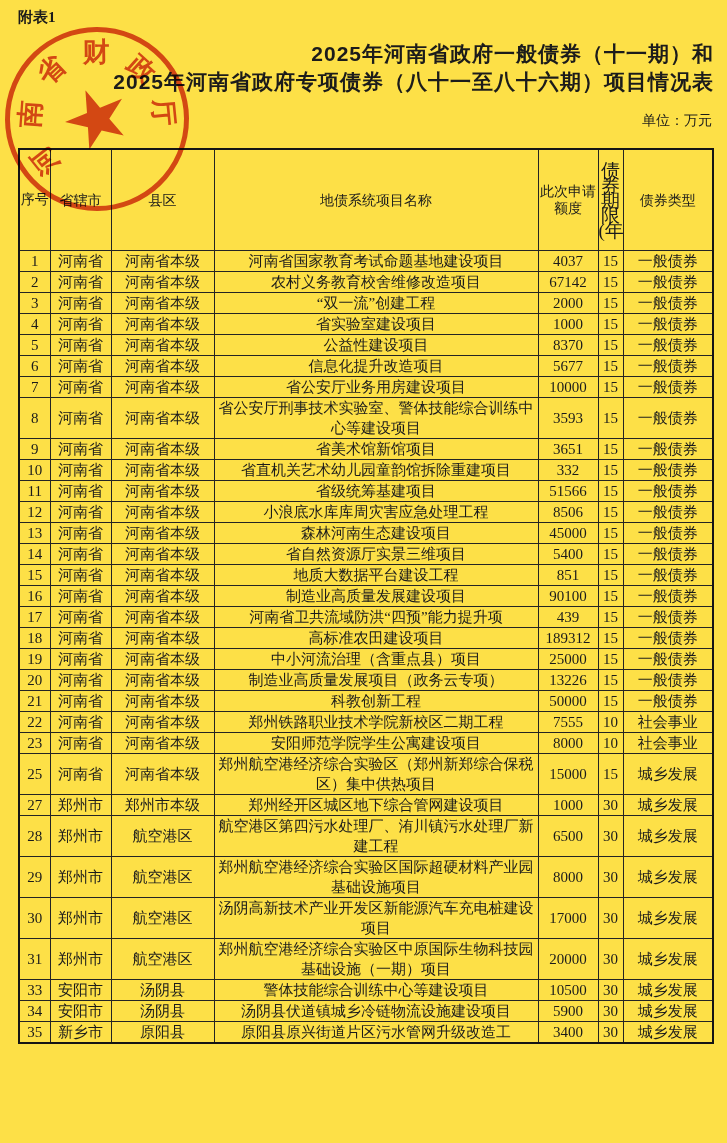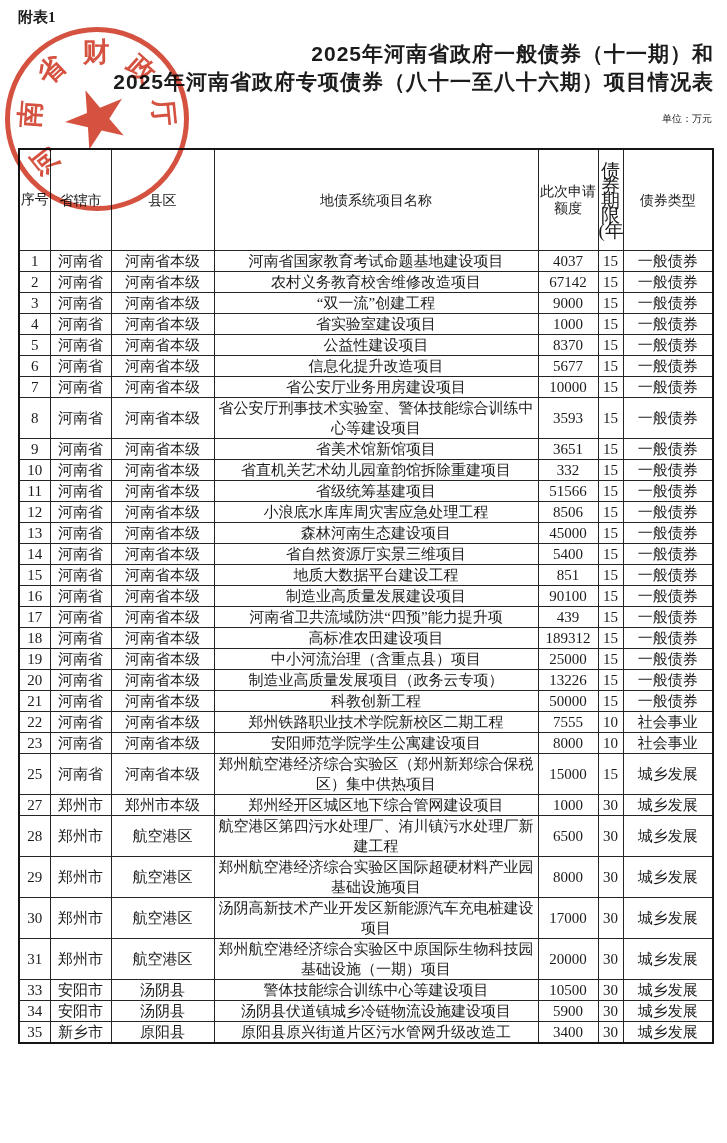--- a/index.html
+++ b/index.html
@@ -1,24 +1,24 @@
 <!DOCTYPE html>
 <html><head>
 <meta charset="utf-8">
 <style>
   html,body{margin:0;padding:0;background:#e8e8e8;}
-  #page{position:relative;width:727px;height:1143px;background:#ffffff;overflow:hidden;
+  #page{position:relative;width:727px;height:1143px;background:#fde047;overflow:hidden;
         font-family:"Liberation Serif","DejaVu Serif",serif;color:#1b1b1b;}
 
   
   .appendix{position:absolute;left:18px;top:8px;font-size:15px;font-weight:bold;}
   .title{position:absolute;left:14px;top:40px;width:700px;text-align:right;
          font-family:"Liberation Sans","DejaVu Sans",sans-serif;
          font-weight:bold;font-size:21px;line-height:28px;letter-spacing:1px;}
-  .unit{position:absolute;right:15px;top:112px;font-size:10px;}
+  .unit{position:absolute;right:15px;top:112px;font-size:14px;}
 
   
   table.bonds{position:absolute;left:18px;top:148px;width:694px;
               border-collapse:collapse;table-layout:fixed;
               font-size:15px;line-height:20px;}
   table.bonds{border:2px solid #151515;}
   table.bonds td,table.bonds th{border:1px solid #242424;padding:0;
               font-weight:normal;overflow:hidden;vertical-align:middle;
               text-align:center;word-break:break-all;}
   thead th{height:100px;font-size:14px;line-height:17px;}
@@ -93,21 +93,21 @@
           <td class="c-project">农村义务教育校舍维修改造项目</td>
           <td class="c-amount">67142</td>
           <td class="c-term">15</td>
           <td class="c-type">一般债券</td>
         </tr>
         <tr>
           <td class="c-no">3</td>
           <td class="c-city">河南省</td>
           <td class="c-county">河南省本级</td>
           <td class="c-project">“双一流”创建工程</td>
-          <td class="c-amount">9000</td>
+          <td class="c-amount">2000</td>
           <td class="c-term">15</td>
           <td class="c-type">一般债券</td>
         </tr>
         <tr>
           <td class="c-no">4</td>
           <td class="c-city">河南省</td>
           <td class="c-county">河南省本级</td>
           <td class="c-project">省实验室建设项目</td>
           <td class="c-amount">1000</td>
           <td class="c-term">15</td>

